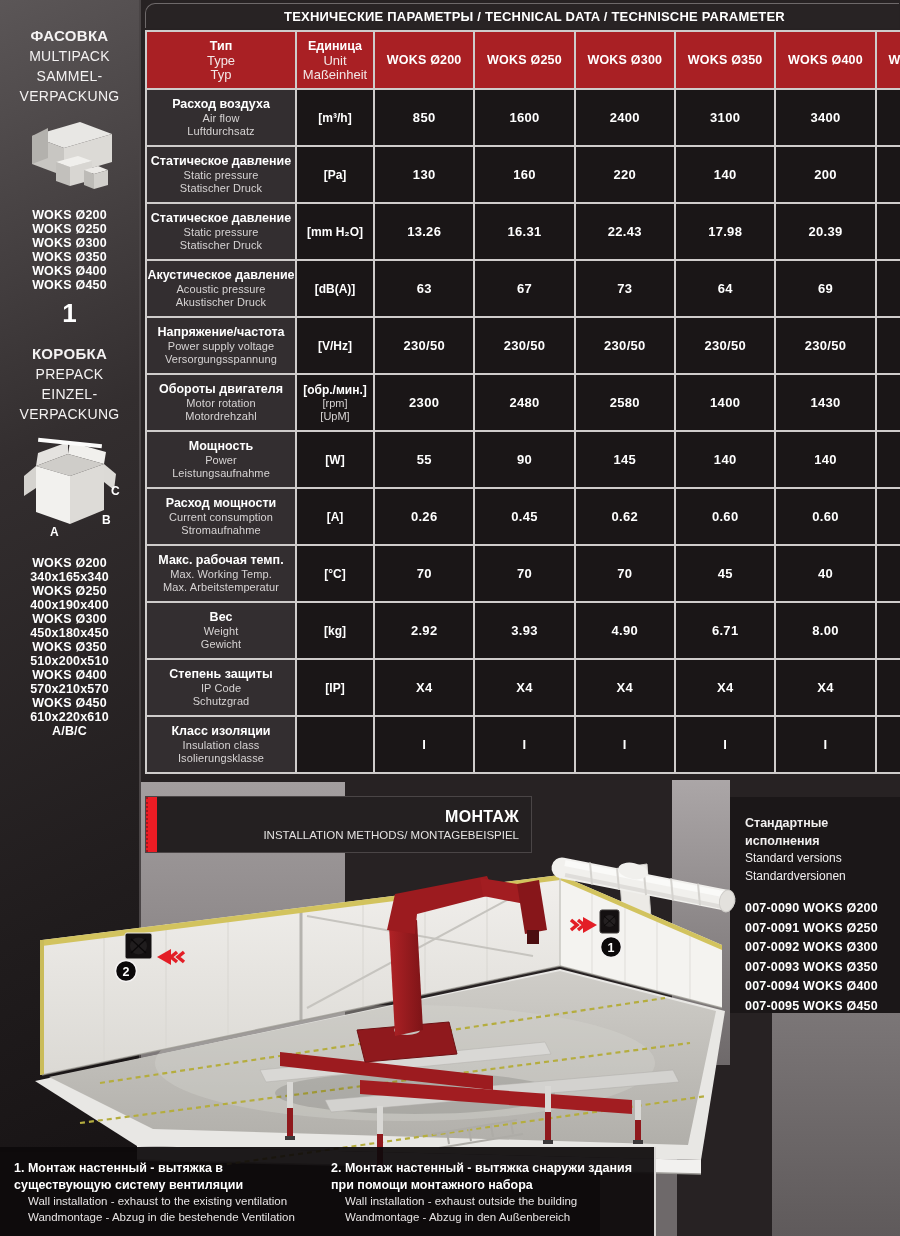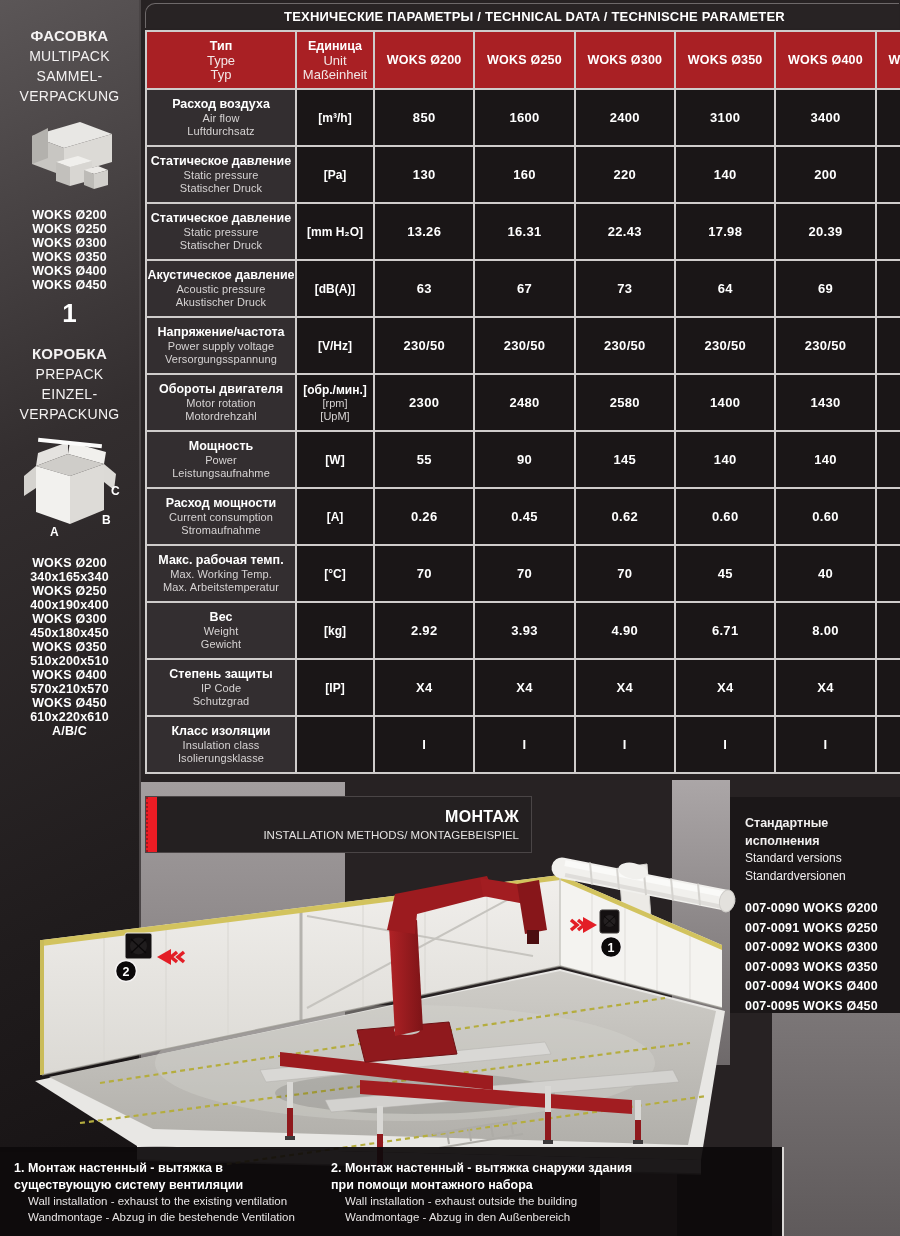--- a/index.html
+++ b/index.html
@@ -59,21 +59,21 @@
        padding:18px 12px 0 15px;box-sizing:border-box;}
   .svp .sh{font-size:12px;line-height:17.5px;color:#f1efef;}
   .svp .sh.first{font-weight:bold;font-size:12.5px;}
   .sv-items{margin-top:14px;}
   .sv-items div{font-weight:bold;font-size:12.5px;line-height:19.5px;letter-spacing:.2px;}
 
   
   .room{position:absolute;left:25px;top:838px;pointer-events:none;}
 
   
-  .caps{position:absolute;left:0;top:1147px;width:784px;height:89px;background:rgba(13,10,11,.93);
+  .caps{position:absolute;left:0;top:1147px;width:656px;height:89px;background:rgba(13,10,11,.93);
         border-right:2px solid #d9d7d5;box-sizing:border-box;}
   .cap{position:absolute;top:13px;}
   .cap.c1{left:14px;width:306px;}
   .cap.c2{left:331px;width:318px;}
   .cap .t{font-weight:bold;font-size:12.5px;line-height:17px;}
   .cap .s{font-size:11.5px;line-height:15.5px;color:#e6e3e3;margin-left:14px;}
 </style>
 </head>
 <body>
 

